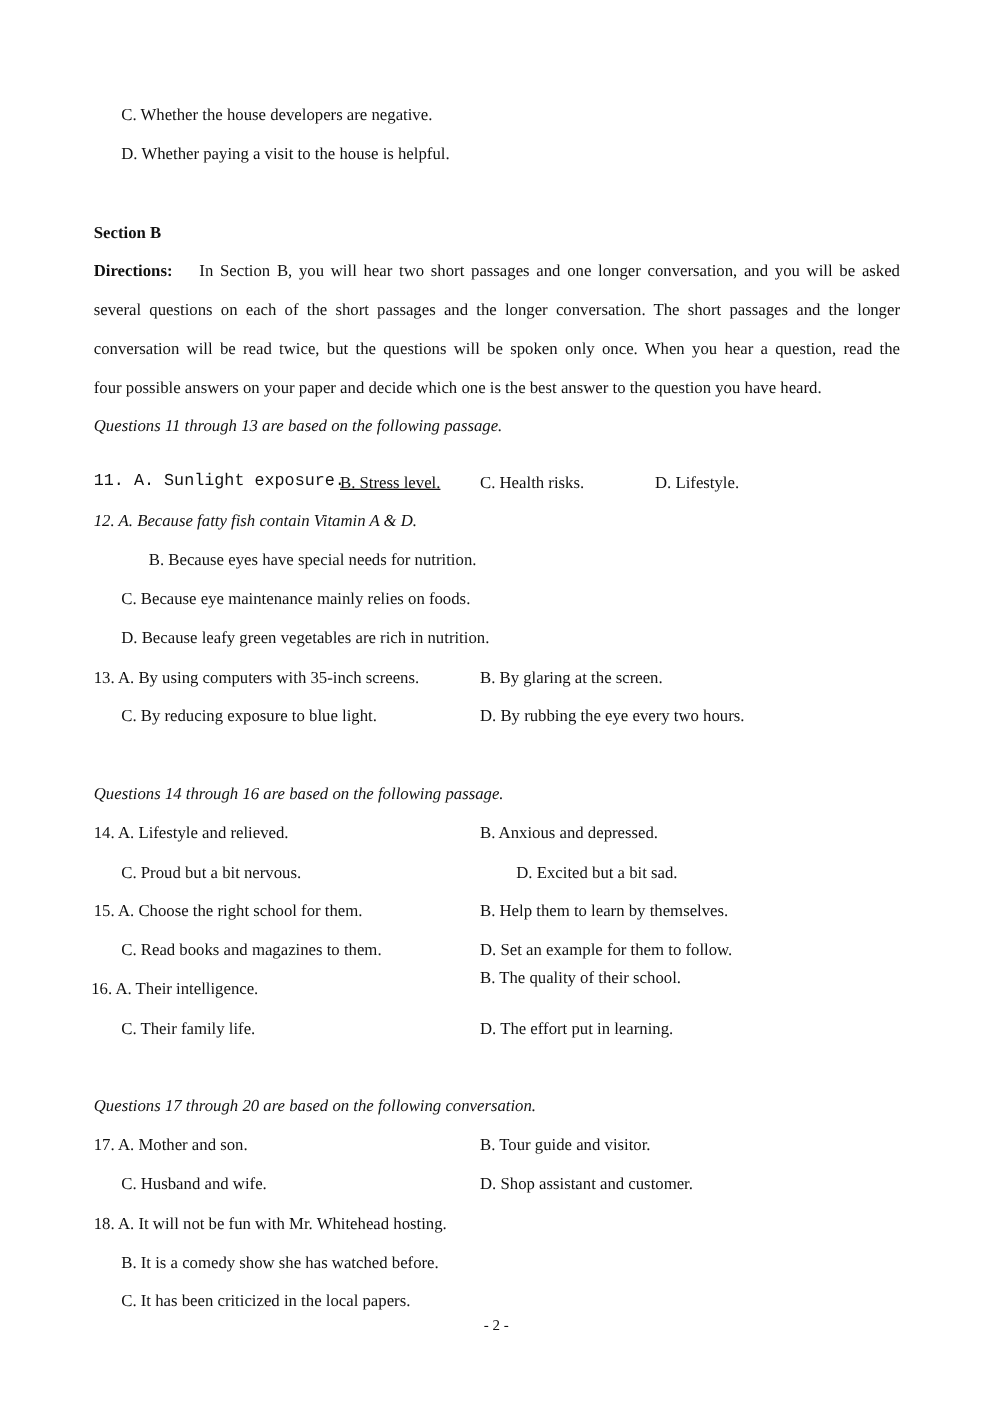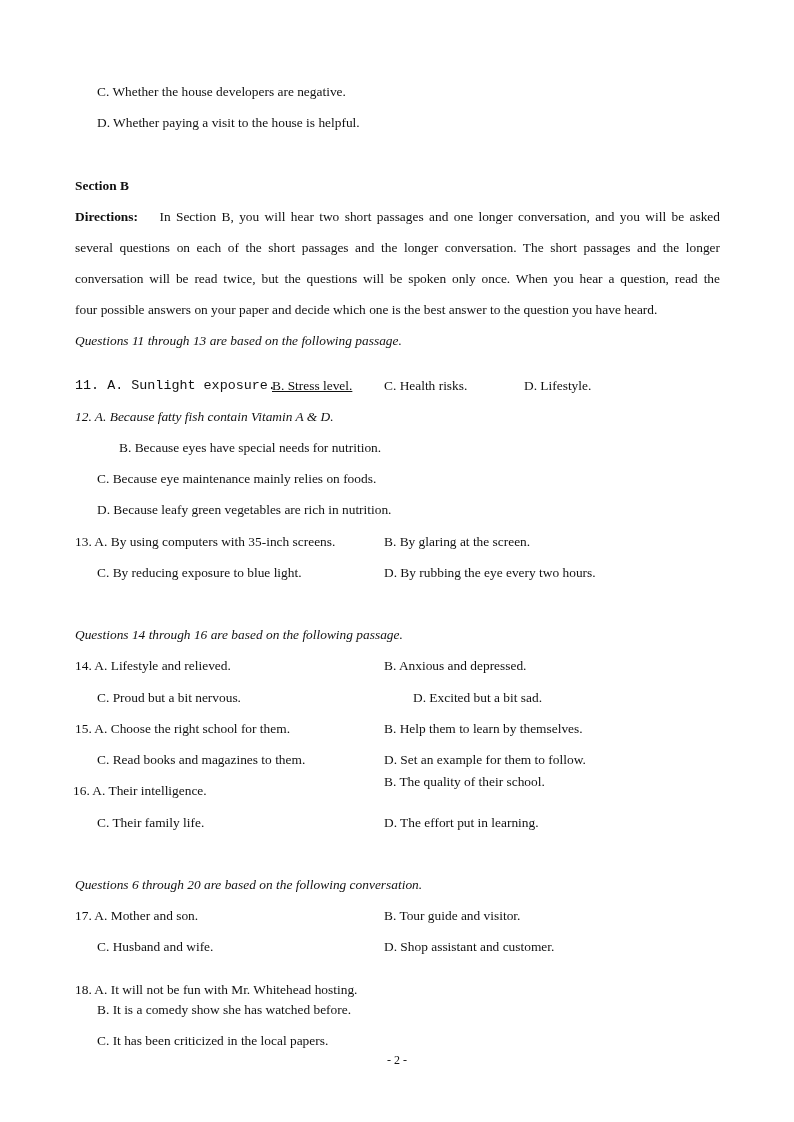--- a/index.html
+++ b/index.html
@@ -66,28 +66,28 @@
   <div class="line" style="left:384px; top:752px;">D. Set an example for them to follow.</div>
 </div>
 
 <div>
   <div class="line" style="left:73px; top:783px;"><span>16.</span> <span>A. Their intelligence.</span></div>
   <div class="line" style="left:384px; top:774px;">B. The quality of their school.</div>
   <div class="line" style="left:97px; top:815px;">C. Their family life.</div>
   <div class="line" style="left:384px; top:815px;">D. The effort put in learning.</div>
 </div>
 
-<div class="line italic" style="left:75px; top:877px;">Questions 6 through 20 are based on the following conversation.</div>
+<div class="line italic" style="left:75px; top:877px;">Questions 17 through 20 are based on the following conversation.</div>
 
 <div>
   <div class="line" style="left:75px; top:908px;"><span>17.</span> <span>A. Mother and son.</span></div>
   <div class="line" style="left:384px; top:908px;">B. Tour guide and visitor.</div>
   <div class="line" style="left:97px; top:939px;">C. Husband and wife.</div>
   <div class="line" style="left:384px; top:939px;">D. Shop assistant and customer.</div>
 </div>
 
 <div>
-  <div class="line" style="left:75px; top:971px;margin-top:11px;"><span>18.</span> <span>A. It will not be fun with Mr. Whitehead hosting.</span></div>
+  <div class="line" style="left:75px; top:971px;"><span>18.</span> <span>A. It will not be fun with Mr. Whitehead hosting.</span></div>
   <div class="line" style="left:97px; top:1002px;">B. It is a comedy show she has watched before.</div>
   <div class="line" style="left:97px; top:1033px;">C. It has been criticized in the local papers.</div>
 </div>
 
 <div class="footer" style="top:1053px;">- 2 -</div>
 
 </body></html>

